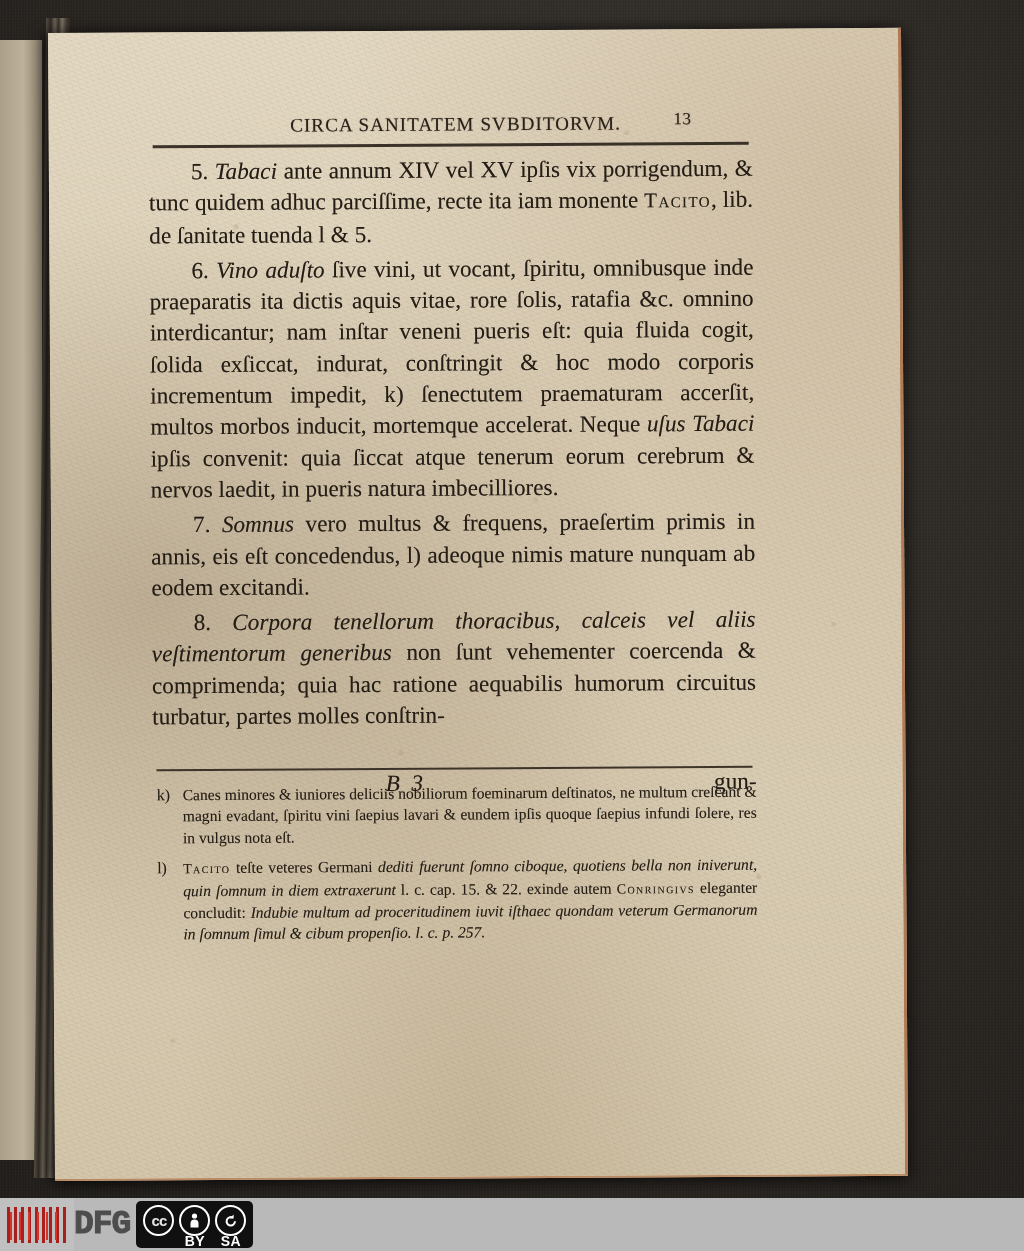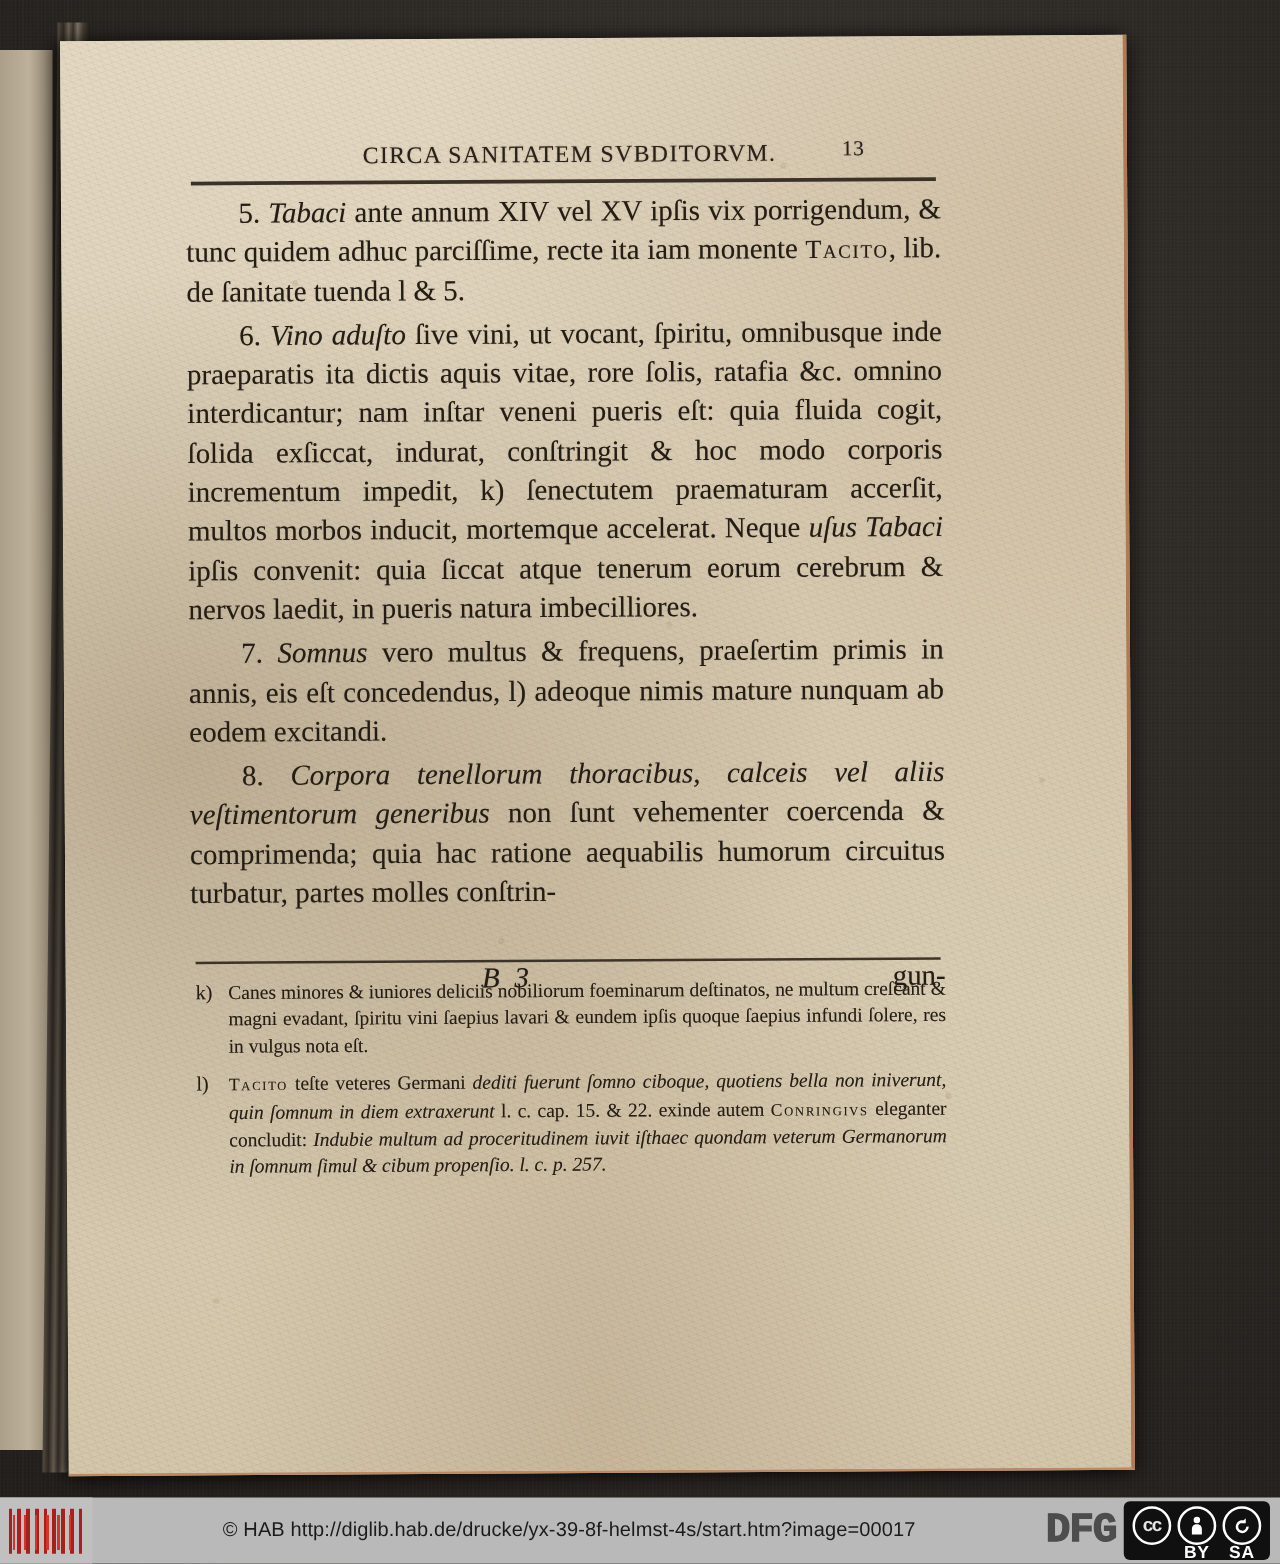--- a/index.html
+++ b/index.html
@@ -232,21 +232,20 @@
     </div>
 
   </div>
 </div>
 
 <div id="footer">
   <div id="colorbar">
     <div class="bars"></div>
     <div class="bars2"></div>
   </div>
-  <div id="footer-credit">© HAB http://diglib.hab.de/drucke/yx-39-8f-helmst-4s/start.htm?image=00017</div>
   <div id="dfg-logo">DFG</div>
   <div id="cc-badge">
     <div class="cc-item">
       <div class="cc-ring">
         <span style="font-size:15px;line-height:15px;letter-spacing:-1px;">cc</span>
       </div>
       <span class="cc-cap blank">.</span>
     </div>
     <div class="cc-item">
       <div class="cc-ring">

